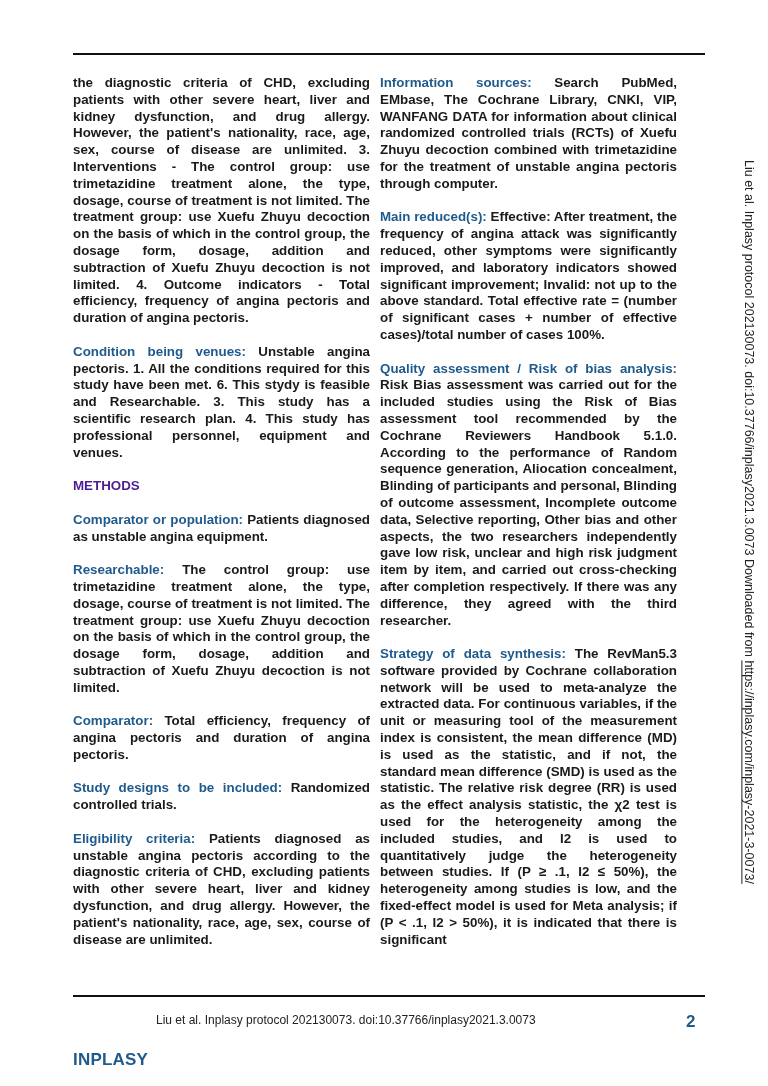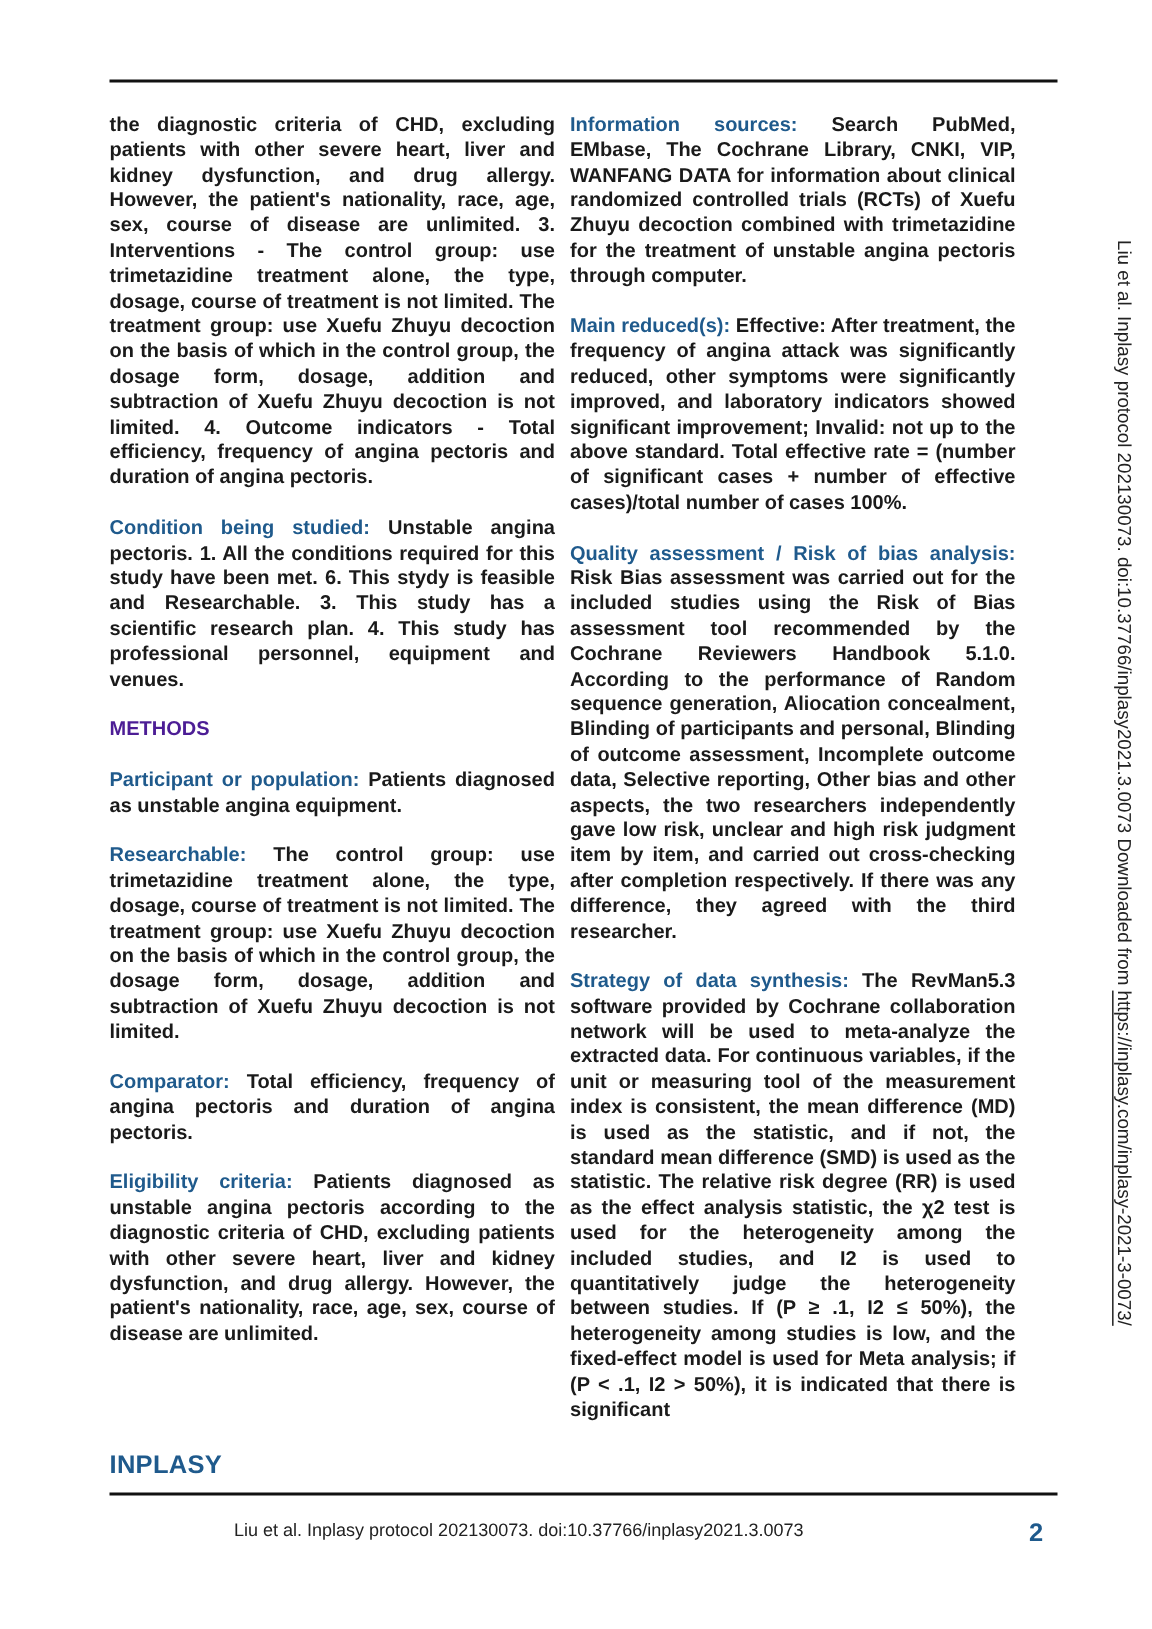--- a/index.html
+++ b/index.html
@@ -14,21 +14,21 @@
     position: absolute; top: 75px; width: 297px;
     font-size: 13.35px; line-height: 16.8px; font-weight: bold;
     text-align: justify; color: #1a1a1a;
   }
   .col.left { left: 73px; }
   .col.right { left: 380px; }
   .para { margin: 0 0 16.8px 0; }
   .label { color: #1f5a8c; }
   .heading { color: #4c1d95; margin: 0 0 16.8px 0; }
   .footer-brand {
-    position: absolute; left: 73px; top: 967px;
+    position: absolute; left: 73px; top: 1050px;
     font-size: 17px; font-weight: bold; color: #1f5a8c; letter-spacing: 0.2px;
   }
   .footer-cite {
     position: absolute; left: 156px; top: 1013px;
     font-size: 12px; color: #222;
   }
   .footer-page {
     position: absolute; left: 686px; top: 1012px;
     font-size: 17px; font-weight: bold; color: #1f5a8c;
   }
@@ -40,37 +40,40 @@
 </style>
 </head>
 <body>
 
 <div class="rule top"></div>
 
 <div class="col left">
   <p class="para">the diagnostic criteria of CHD, excluding patients with other severe heart, liver and kidney dysfunction, and drug allergy. However, the patient's nationality, race, age, sex, course of disease are unlimited. 3. Interventions - The control group: use trimetazidine treatment alone, the type, dosage, course of treatment is not limited. The treatment group: use Xuefu Zhuyu decoction on the basis of which in the control group, the dosage form, dosage, addition and subtraction of Xuefu Zhuyu decoction is not limited. 4. Outcome indicators - Total efficiency, frequency of angina pectoris and duration of angina pectoris.</p>
 
   <p class="para">
-    <span class="label">Condition being studied:</span><span> Unstable angina pectoris. 1. All the conditions required for this study have been met. 6. This stydy is feasible and Researchable. 3. This study has a scientific research plan. 4. This study has professional personnel, equipment and venues.</span>
+    <span class="label">Condition being venues:</span><span> Unstable angina pectoris. 1. All the conditions required for this study have been met. 6. This stydy is feasible and Researchable. 3. This study has a scientific research plan. 4. This study has professional personnel, equipment and venues.</span>
   </p>
 
   <p class="heading">METHODS</p>
 
   <p class="para">
-    <span class="label">Participant or population:</span><span> Patients diagnosed as unstable angina equipment.</span>
+    <span class="label">Comparator or population:</span><span> Patients diagnosed as unstable angina equipment.</span>
   </p>
 
   <p class="para">
     <span class="label">Researchable:</span><span> The control group: use trimetazidine treatment alone, the type, dosage, course of treatment is not limited. The treatment group: use Xuefu Zhuyu decoction on the basis of which in the control group, the dosage form, dosage, addition and subtraction of Xuefu Zhuyu decoction is not limited.</span>
   </p>
 
   <p class="para">
     <span class="label">Comparator:</span><span> Total efficiency, frequency of angina pectoris and duration of angina pectoris.</span>
   </p>
 
+  <p class="para">
+    <span class="label">Study designs to be included:</span><span> Randomized controlled trials.</span>
+  </p>
 
   <p class="para">
     <span class="label">Eligibility criteria:</span><span> Patients diagnosed as unstable angina pectoris according to the diagnostic criteria of CHD, excluding patients with other severe heart, liver and kidney dysfunction, and drug allergy. However, the patient's nationality, race, age, sex, course of disease are unlimited.</span>
   </p>
 </div>
 
 <div class="col right">
   <p class="para">
     <span class="label">Information sources:</span><span> Search PubMed, EMbase, The Cochrane Library, CNKI, VIP, WANFANG DATA for information about clinical randomized controlled trials (RCTs) of Xuefu Zhuyu decoction combined with trimetazidine for the treatment of unstable angina pectoris through computer.</span>
   </p>

